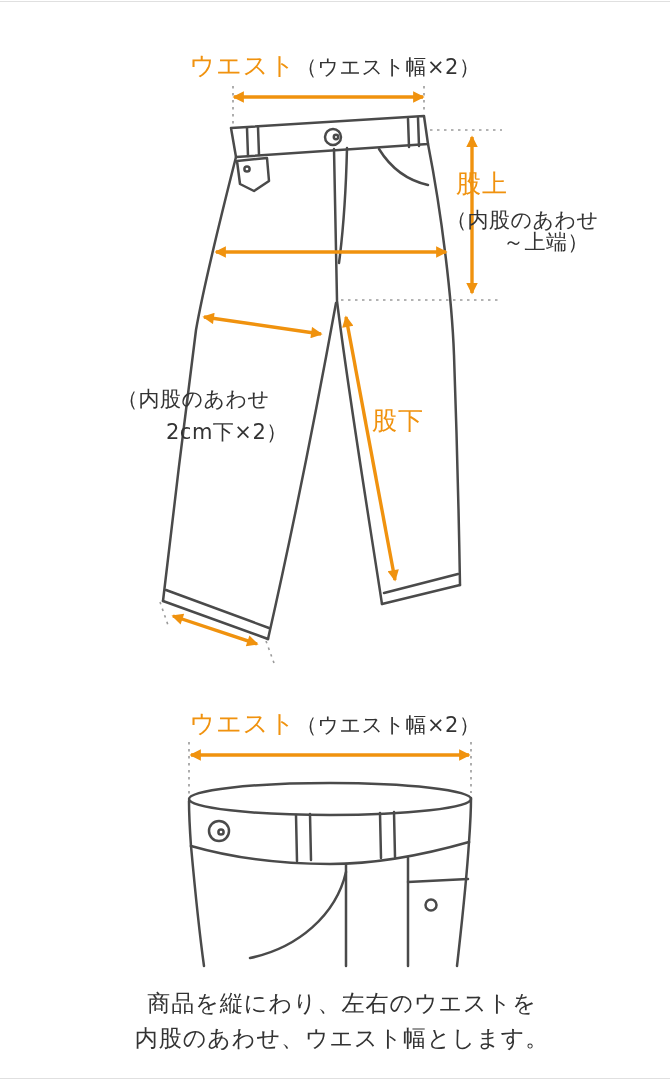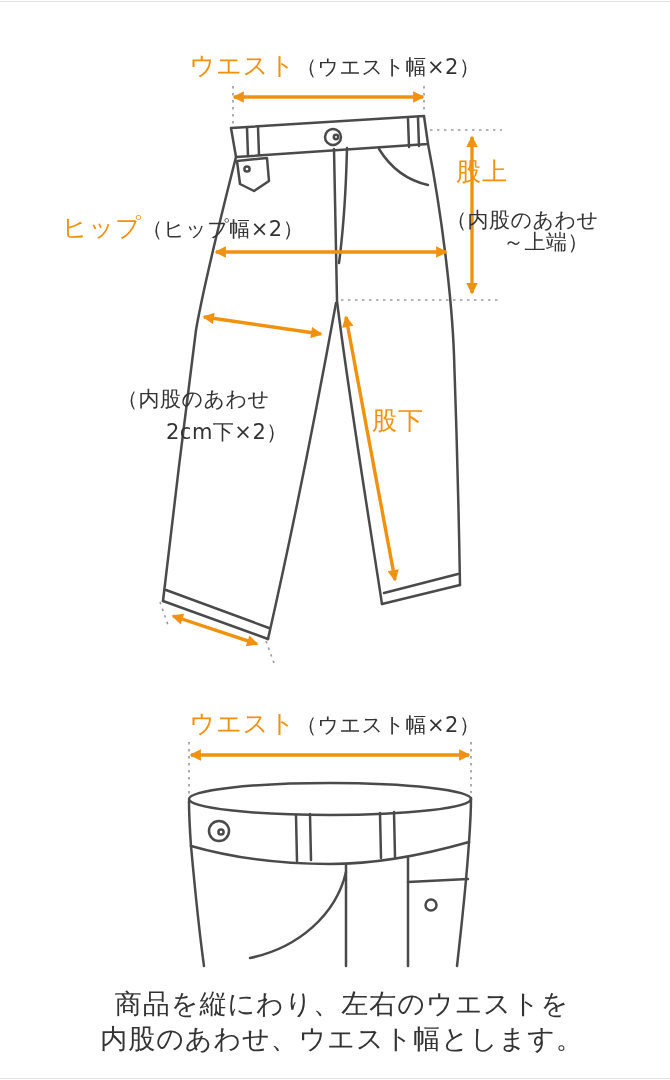--- a/index.html
+++ b/index.html
@@ -29,21 +29,21 @@
     stroke-dasharray:2.5 4.5;
   }
   .arrow line{
     stroke:var(--accent,#F0920E);stroke-width:3.4;fill:none;
   }
   .ahead{fill:var(--accent,#F0920E);}
   .lbl{position:absolute;white-space:nowrap;line-height:1.25;}
   .accent{color:var(--accent,#F0920E);font-size:25px;font-weight:500;letter-spacing:1px;}
   .sub{color:var(--text,#333333);font-size:21px;letter-spacing:0.5px;}
   .center{left:0;right:0;text-align:center;}
-  .note{color:var(--text,#333333);font-size:27px;letter-spacing:1px;line-height:35px;padding-left:14px;}
+  .note{color:var(--text,#333333);font-size:23px;letter-spacing:1px;line-height:35px;padding-left:14px;}
 </style>
 </head>
 <body>
 
 <div class="canvas">
   <div class="edge top"></div>
   <div class="edge bottom"></div>
 
   <svg class="art" width="670" height="1080" viewBox="0 0 670 1080">
     <defs>
@@ -113,27 +113,24 @@
       <line x1="346" y1="317" x2="395" y2="580" marker-start="url(#ahS)" marker-end="url(#ahE)"></line>
       <line x1="173" y1="616" x2="257" y2="644" marker-start="url(#ahS)" marker-end="url(#ahE)"></line>
       <line x1="191" y1="755" x2="469" y2="755" marker-start="url(#ahS)" marker-end="url(#ahE)"></line>
     </g>
   </svg>
 
   <div class="lbl center" style="top:50px">
     <span class="accent">ウエスト</span><span class="sub">（ウエスト幅×2）</span>
   </div>
 
-  <div class="lbl accent" style="left:456px;top:156px">股上</div>
+  <div class="lbl accent" style="left:456px;top:168px">股上</div>
   <div class="lbl sub" style="left:446px;top:207px">（内股のあわせ</div>
   <div class="lbl sub" style="left:503px;top:229px">～上端）</div>
 
-  <div class="lbl" style="left:62px;top:212px">
-    <span class="accent">ヒップ</span><span class="sub">（ヒップ幅×2）</span>
-  </div>
 
   <div class="lbl sub" style="left:117px;top:386px">（内股のあわせ</div>
   <div class="lbl sub" style="left:166px;top:419px">2cm下×2）</div>
 
   <div class="lbl accent" style="left:372px;top:405px">股下</div>
 
 
   <div class="lbl center" style="top:708px">
     <span class="accent">ウエスト</span><span class="sub">（ウエスト幅×2）</span>
   </div>

